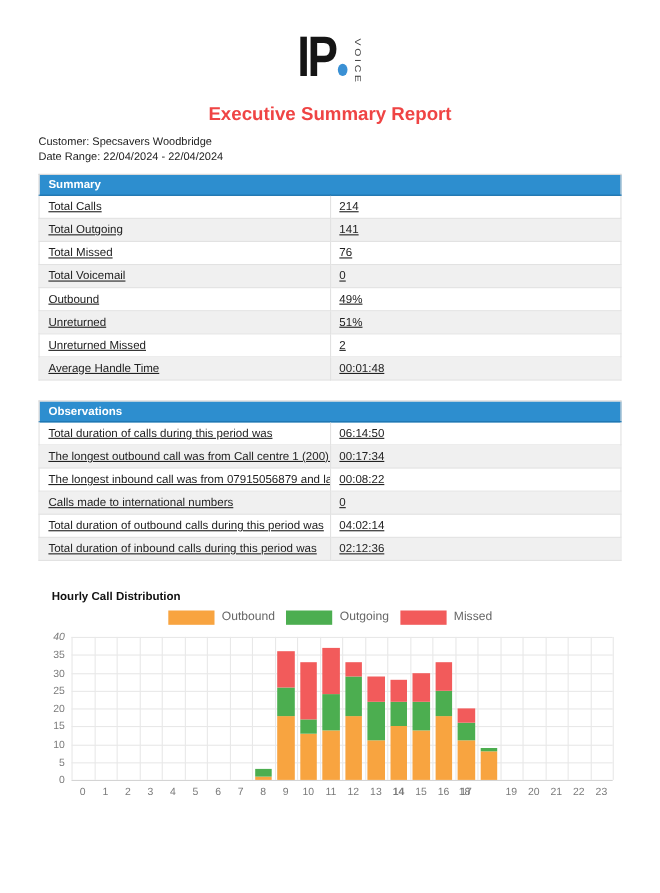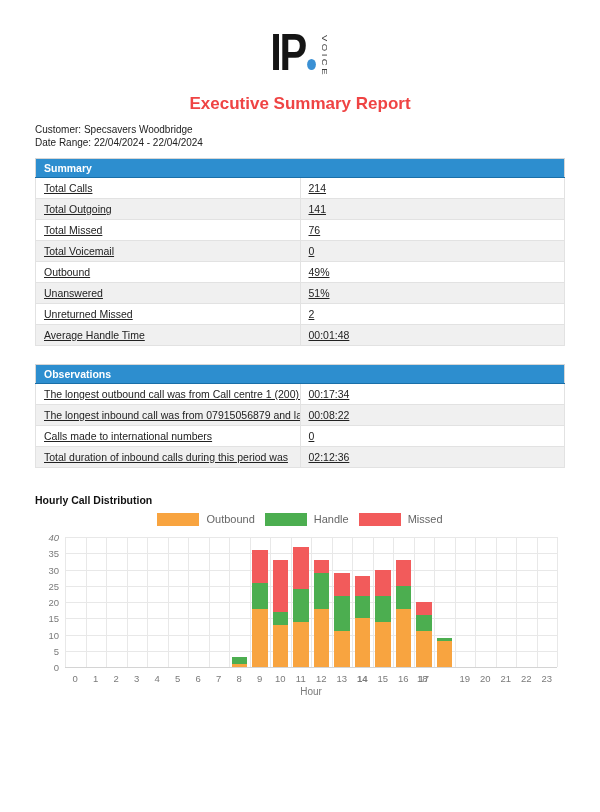--- a/index.html
+++ b/index.html
@@ -37,21 +37,21 @@
     background:#2d8ecf; color:#ffffff; text-align:left; font-size:10.5px; font-weight:bold;
     padding:3px 8px; height:17px; border-bottom:1px solid #1a6fa8;
   }
   td { padding:4px 8px; height:20px; border:1px solid #e2e2e2; overflow:hidden; white-space:nowrap;text-decoration:underline; }
   tbody tr:nth-child(even) { background:#f0f0f0; }
   table.summary td:first-child { width:60.5%; }
   table.observations td:first-child { width:84%; }
 
   
   .chart-section { margin-top:26px; }
-  .chart-title { font-size:10.5px; font-weight:bold; color:#111; }
+  .chart-title { font-size:10.5px; font-weight:bold; color:#111;margin-left:12px; }
   .chart-legend { display:flex; justify-content:center; align-items:center; gap:10px; margin-top:6px; height:14px; }
   .legend-item { display:flex; align-items:center; gap:7px; }
   .legend-swatch { width:42px; height:13px; display:inline-block; }
   .legend-label { font-size:11px; color:#666; }
 
   .chart-wrap { position:relative; margin-top:11px; margin-left:30px; width:492px; height:130px; }
   .gridline-h { position:absolute; left:0; width:100%; height:1px; background:#e8e8e8; }
   .gridline-h.axis-zero { background:#d4d4d4; }
   .gridline-v { position:absolute; top:0; width:1px; height:100%; background:#e8e8e8; }
   .ytick { position:absolute; left:-30px; width:24px; text-align:right; font-size:9.5px; color:#7a7a7a; }
@@ -102,21 +102,21 @@
         </tr>
         <tr>
           <td>Total Voicemail</td>
           <td>0</td>
         </tr>
         <tr>
           <td>Outbound</td>
           <td>49%</td>
         </tr>
         <tr>
-          <td>Unanswered</td>
+          <td>Unreturned</td>
           <td>51%</td>
         </tr>
         <tr>
           <td>Unreturned Missed</td>
           <td>2</td>
         </tr>
         <tr>
           <td>Average Handle Time</td>
           <td>00:01:48</td>
         </tr>
@@ -124,48 +124,56 @@
   </table>
 
   <table class="observations">
     <thead>
       <tr>
           <th class="band" colspan="2">Observations</th>
         </tr>
     </thead>
     <tbody>
         <tr>
+          <td>Total duration of calls during this period was</td>
+          <td>06:14:50</td>
+        </tr>
+        <tr>
           <td>The longest outbound call was from Call centre 1 (200) and lasted</td>
           <td>00:17:34</td>
         </tr>
         <tr>
           <td>The longest inbound call was from 07915056879 and lasted</td>
           <td>00:08:22</td>
         </tr>
         <tr>
           <td>Calls made to international numbers</td>
           <td>0</td>
+        </tr>
+        <tr>
+          <td>Total duration of outbound calls during this period was</td>
+          <td>04:02:14</td>
         </tr>
         <tr>
           <td>Total duration of inbound calls during this period was</td>
           <td>02:12:36</td>
         </tr>
       </tbody>
   </table>
 
   <div class="chart-section">
     <div class="chart-title">Hourly Call Distribution</div>
     <div class="chart-legend">
         <span class="legend-item">
           <span class="legend-swatch" style="background: rgb(248, 164, 64);"></span>
           <span class="legend-label">Outbound</span>
         </span>
         <span class="legend-item">
           <span class="legend-swatch" style="background: rgb(76, 174, 80);"></span>
-          <span class="legend-label">Handle</span>
+          <span class="legend-label">Outgoing</span>
         </span>
         <span class="legend-item">
           <span class="legend-swatch" style="background: rgb(242, 91, 91);"></span>
           <span class="legend-label">Missed</span>
         </span>
       </div>
     <div class="chart-wrap">
         <div class="gridline-h axis-zero" style="top: 130px;"></div>
         <div class="ytick" style="top: 125px;">0</div>
         <div class="gridline-h" style="top: 113.75px;"></div>
@@ -258,16 +266,15 @@
         <div class="xtick" style="left: 348.5px; width: 20.5px;">17</div>
         <div class="bar-seg" style="left: 371.5px; width: 15.5px; bottom: 0px; height: 26px; background: rgb(248, 164, 64);"></div>
         <div class="bar-seg" style="left: 371.5px; width: 15.5px; bottom: 26px; height: 3.25px; background: rgb(76, 174, 80);"></div>
         <div class="xtick" style="left: 347px; width: 20.5px;">18</div>
         <div class="xtick" style="left: 389.5px; width: 20.5px;">19</div>
         <div class="xtick" style="left: 410px; width: 20.5px;">20</div>
         <div class="xtick" style="left: 430.5px; width: 20.5px;">21</div>
         <div class="xtick" style="left: 451px; width: 20.5px;">22</div>
         <div class="xtick" style="left: 471.5px; width: 20.5px;">23</div>
       </div>
-    <div class="x-axis-title">Hour</div>
   </div>
 
 </div>
 
 </body></html>

